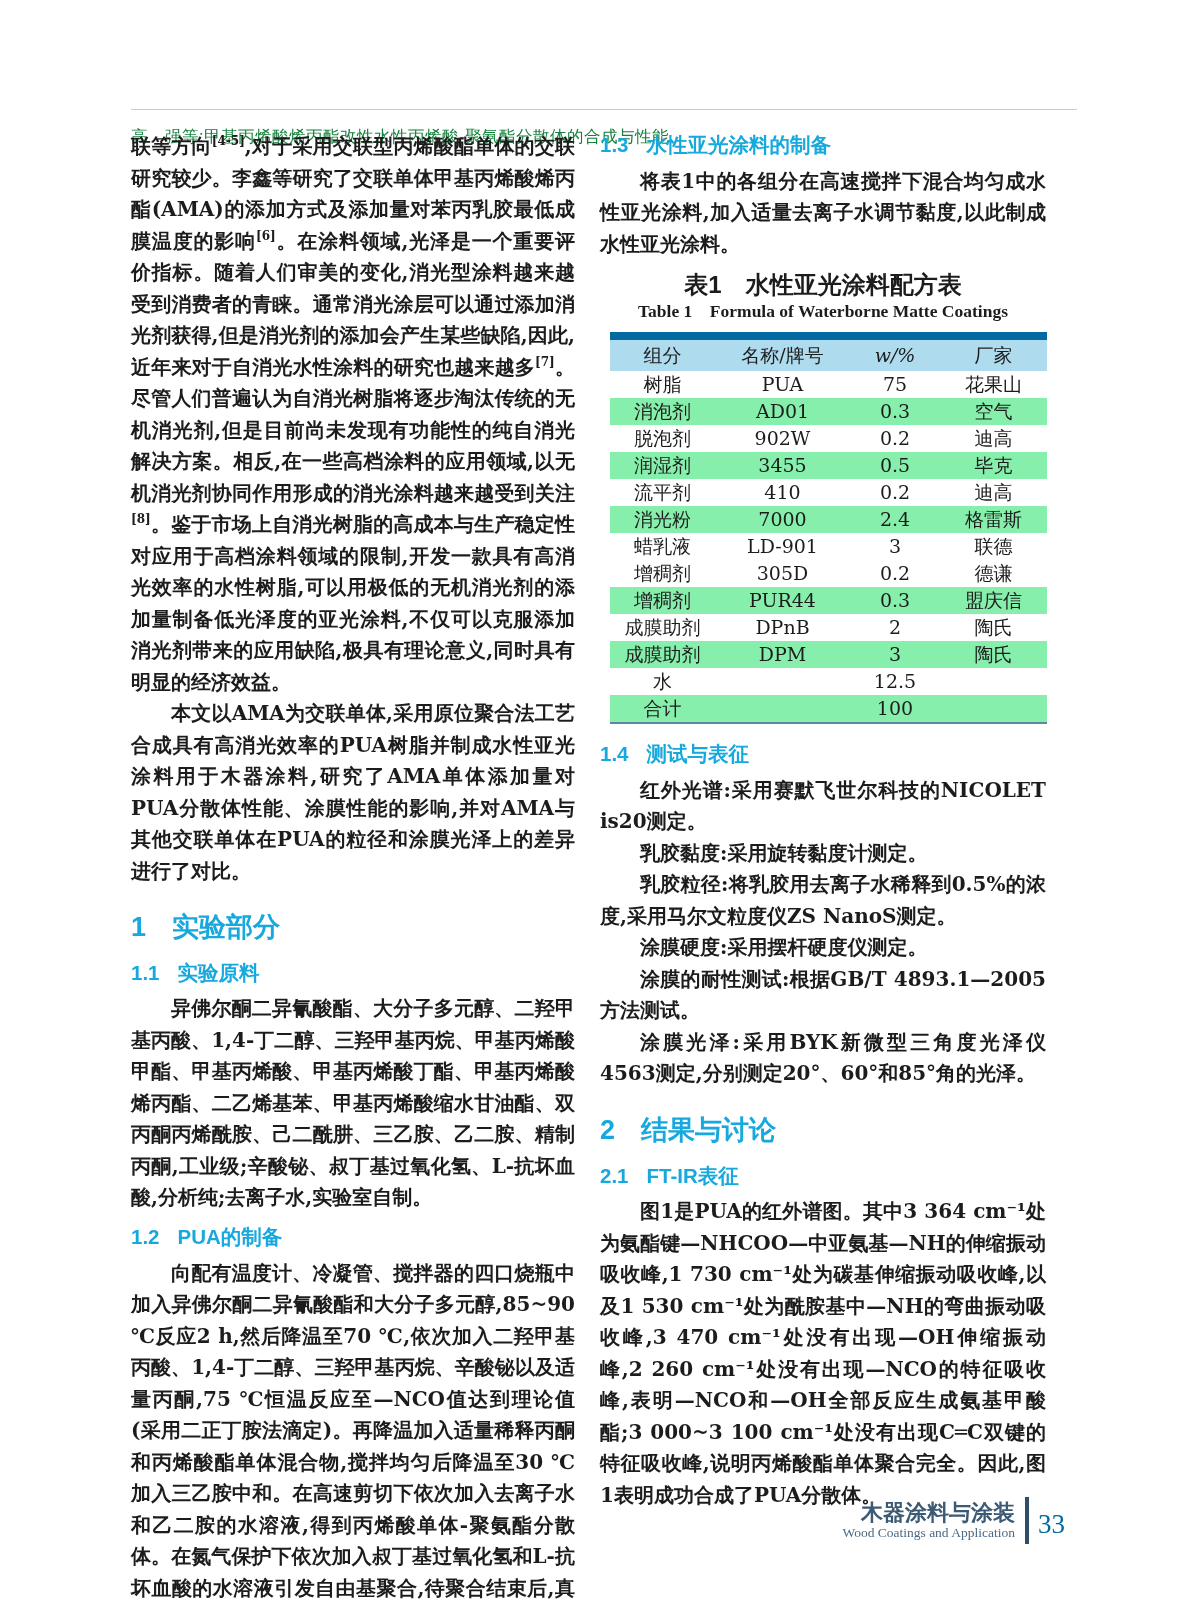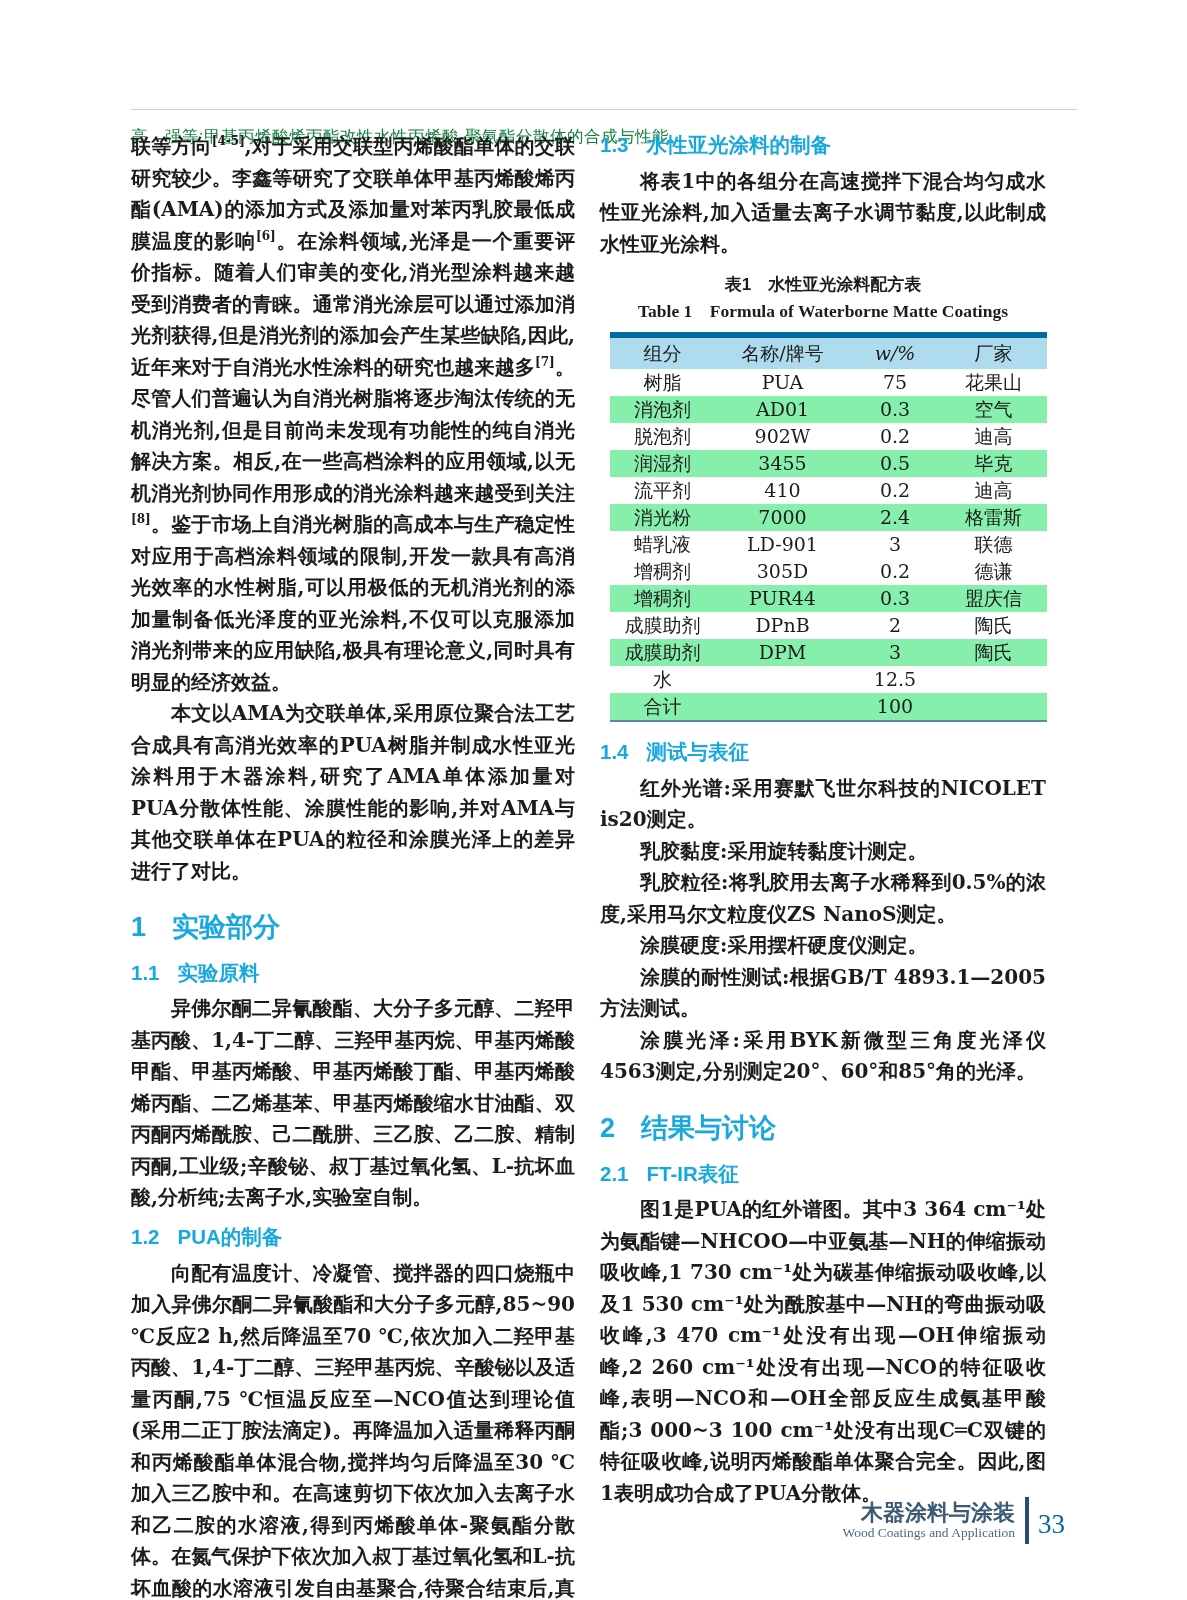--- a/index.html
+++ b/index.html
@@ -27,29 +27,29 @@
   }
   .h1 .hnum { margin-right:26px; }
   .h2 {
     font-family:"Liberation Sans",sans-serif; color:#17a8dd; font-weight:bold;
     font-size:20.5px; margin:9px 0 7px 0; line-height:1.35; text-align:left;
   }
   .h2 .hnum { margin-right:18px;margin-top:32px; }
 
   .tbl-cap-zh {
     text-align:center; font-family:"Liberation Sans",sans-serif; font-weight:bold;
-    font-size:17px; margin-top:12px; line-height:26px;
+    font-size:24px; margin-top:12px; line-height:26px;
   }
   .tbl-cap-en {
     text-align:center; font-family:"Liberation Serif",serif; font-weight:bold;
     font-size:17.5px; margin:1px 0 9px 0; line-height:24px;
   }
   table.formula {
     border-collapse:collapse; width:437px; margin-left:10px;
-    border-top:6px solid #0369a1; border-bottom:2px solid #5d87a5;
+    border-top:8px solid #0369a1; border-bottom:2px solid #5d87a5;
     font-size:19px; text-align:center;
   }
   table.formula th, table.formula td {
     font-weight:normal; padding:0; height:27px; line-height:27px; text-align:center;
   }
   table.formula thead tr { background:#aedbee; }
   table.formula thead th { height:31px; line-height:31px; }
   table.formula tbody tr.alt { background:#86efac;border-radius:10px; }
   .w-head { font-style:italic; }
 

